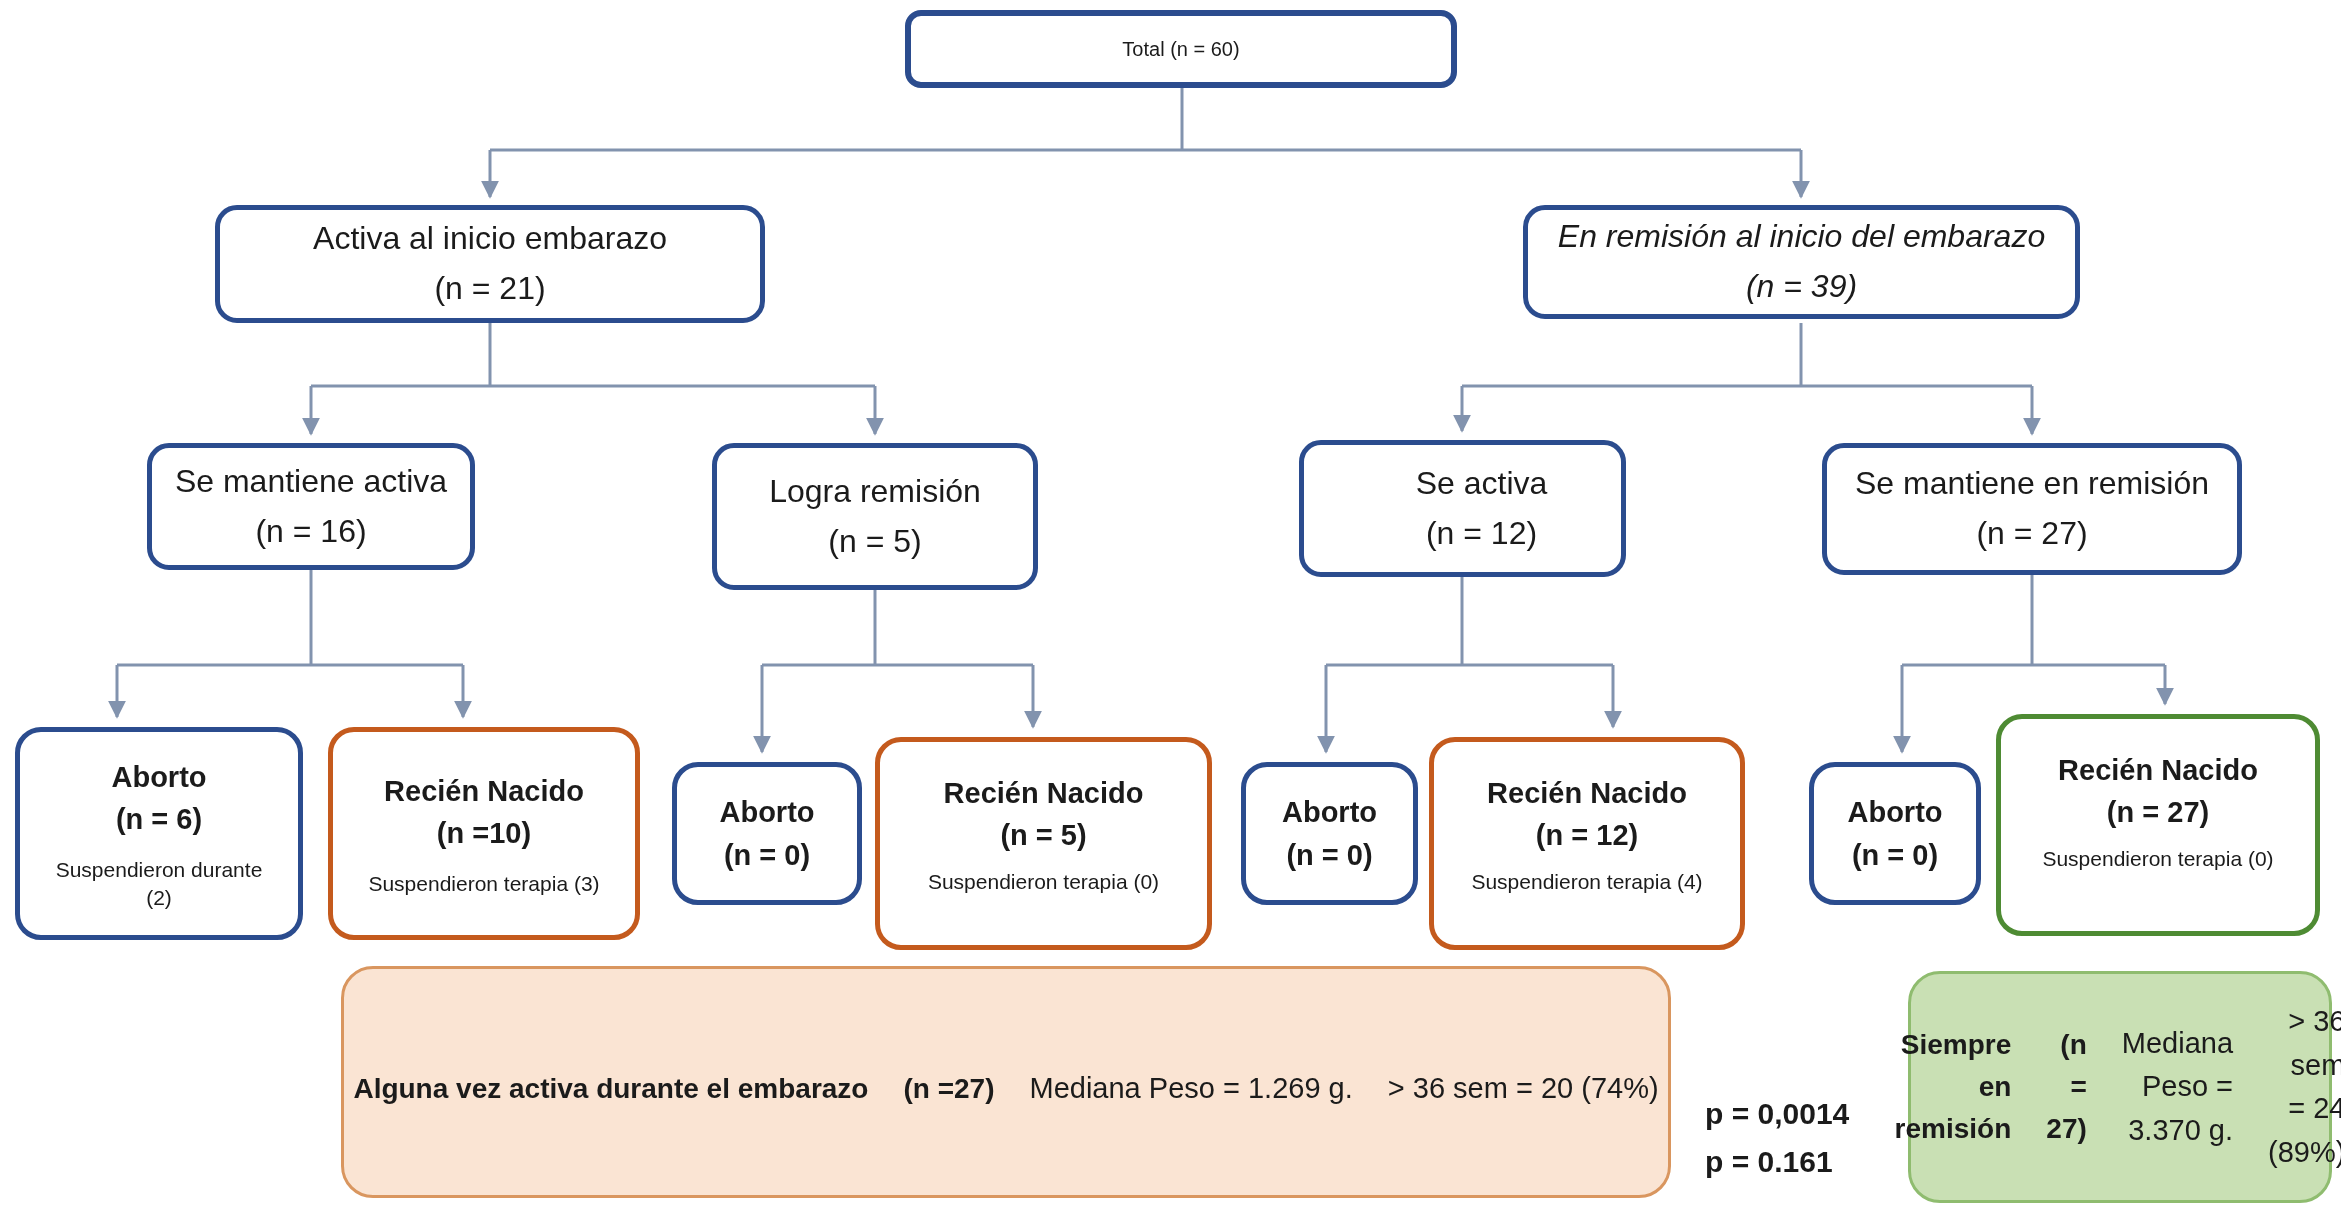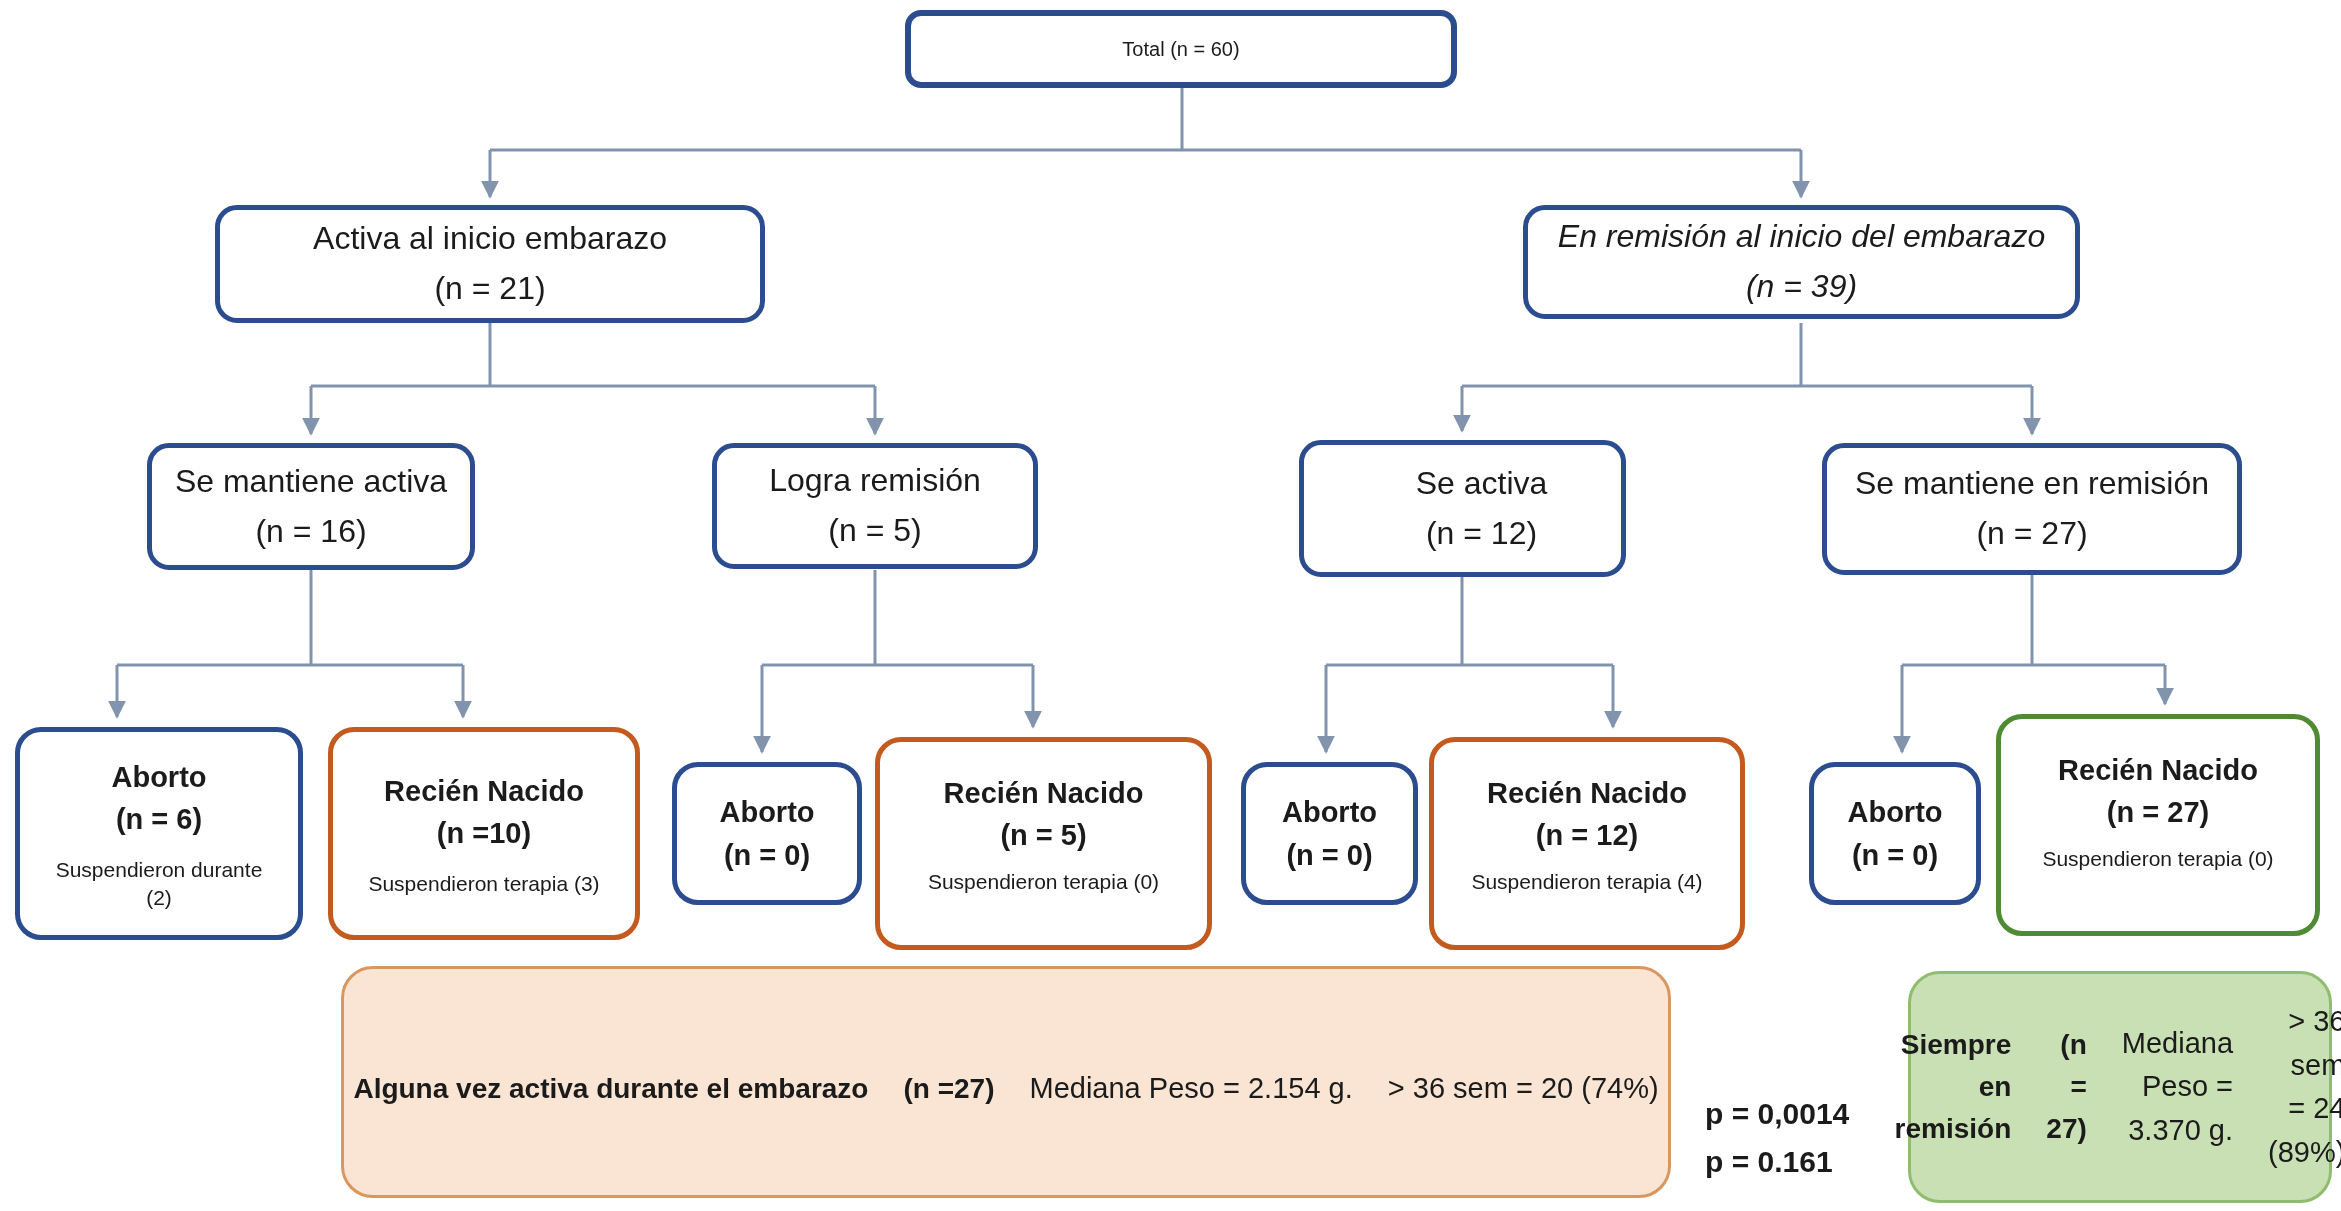--- a/index.html
+++ b/index.html
@@ -103,21 +103,21 @@
   </div>
   <div class="node n2" style="left:1523px;top:205px;width:557px;height:114px;font-style:italic;">
     <span>En remisión al inicio del embarazo</span>
     <span>(n = 39)</span>
   </div>
 
   <div class="node n2" style="left:147px;top:443px;width:328px;height:127px;">
     <span>Se mantiene activa</span>
     <span>(n = 16)</span>
   </div>
-  <div class="node n2" style="left:712px;top:443px;width:326px;height:126px;">
+  <div class="node n2" style="left:712px;top:443px;width:326px;height:147px;">
     <span>Logra remisión</span>
     <span>(n = 5)</span>
   </div>
   <div class="node n2" style="left:1299px;top:440px;width:327px;height:137px;padding-left:38px;">
     <span>Se activa</span>
     <span>(n = 12)</span>
   </div>
   <div class="node n2" style="left:1822px;top:443px;width:420px;height:132px;">
     <span>Se mantiene en remisión</span>
     <span>(n = 27)</span>
@@ -165,21 +165,21 @@
 
   <div class="node leaf green topalign" style="left:1996px;top:714px;width:324px;height:222px;">
     <span class="leaf-title">Recién Nacido</span>
     <span class="leaf-n">(n = 27)</span>
     <span class="leaf-note tight">Suspendieron terapia (0)</span>
   </div>
 
   <div class="panel orange" style="left:341px;top:966px;width:1330px;height:232px;padding-top:14px;">
     <span class="b">Alguna vez activa durante el embarazo</span>
     <span class="b">(n =27)</span>
-    <span class="r">Mediana Peso = 2.154 g.</span>
+    <span class="r">Mediana Peso = 1.269 g.</span>
     <span class="r">&gt; 36 sem = 20 (74%)</span>
   </div>
 
   <div class="pvals" style="left:1705px;top:1090px;width:210px;">
     <div>p = 0,0014</div>
     <div>p = 0.161</div>
   </div>
 
   <div class="panel green" style="left:1908px;top:971px;width:424px;height:232px;">
     <span class="b">Siempre en remisión</span>

